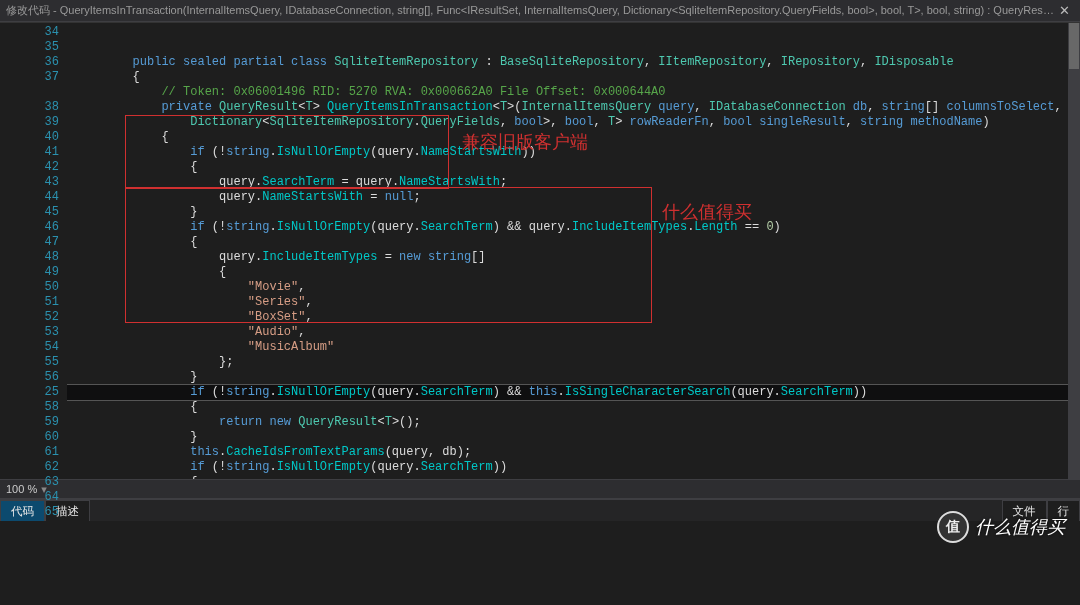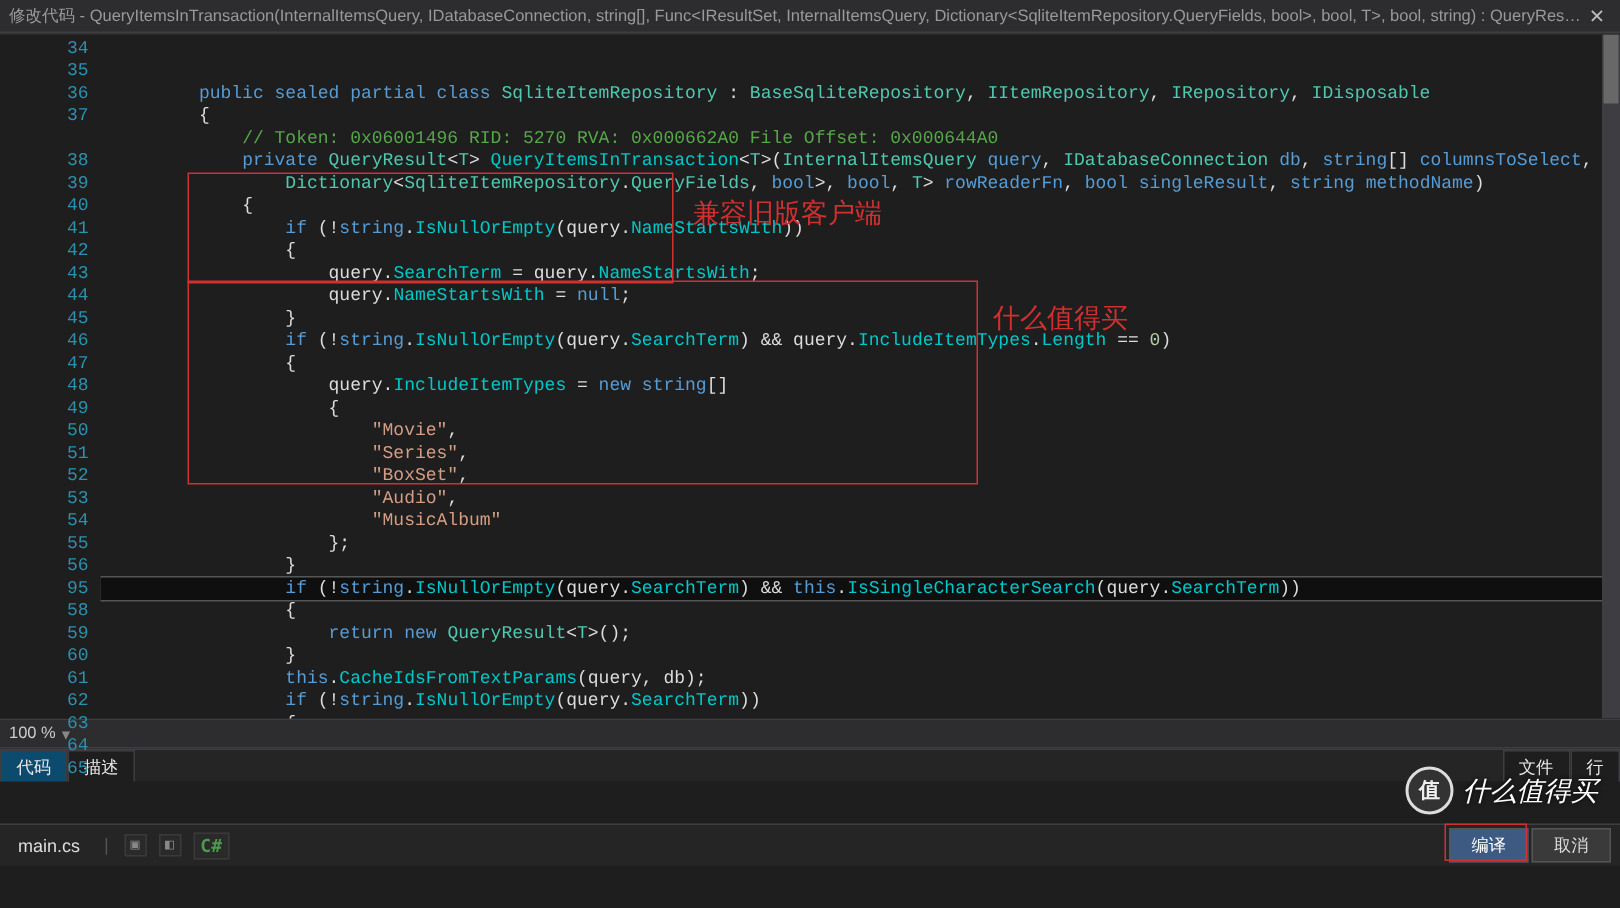--- a/index.html
+++ b/index.html
@@ -67,21 +67,21 @@
       <div style="height: 15px;">47</div>
       <div style="height: 15px;">48</div>
       <div style="height: 15px;">49</div>
       <div style="height: 15px;">50</div>
       <div style="height: 15px;">51</div>
       <div style="height: 15px;">52</div>
       <div style="height: 15px;">53</div>
       <div style="height: 15px;">54</div>
       <div style="height: 15px;">55</div>
       <div style="height: 15px;">56</div>
-      <div style="height: 15px;">95</div>
+      <div style="height: 15px;">25</div>
       <div style="height: 15px;">58</div>
       <div style="height: 15px;">59</div>
       <div style="height: 15px;">60</div>
       <div style="height: 15px;">61</div>
       <div style="height: 15px;">62</div>
       <div style="height: 15px;">63</div>
       <div style="height: 15px;">64</div>
       <div style="height: 15px;">65</div>
       <div style="height: 15px;">66</div>
       <div style="height: 15px;">67</div>
@@ -110,29 +110,13 @@
       <div class="tab">文件</div>
       <div class="tab">行</div>
     </div>
 </div>
 
 <div class="lower">
   <div class="watermark">
     <div class="circ">值</div>
     <div class="txt">什么值得买</div>
   </div>
-  <div class="statusbar">
-    <div class="status-left">
-      <span class="file">main.cs</span>
-      <span class="sep">|</span>
-      <span class="ic">▣</span>
-      <span class="ic">◧</span>
-      <span class="cs">C#</span>
-    </div>
-    <div class="btns-wrap">
-      <div class="red-btn-box" style="left:-3px;top:-3px;width:55px;height:25px;"></div>
-      <div class="btns">
-        <div class="btn pri">编译</div>
-        <div class="btn">取消</div>
-      </div>
-    </div>
-  </div>
 </div>
 
 </body></html>

